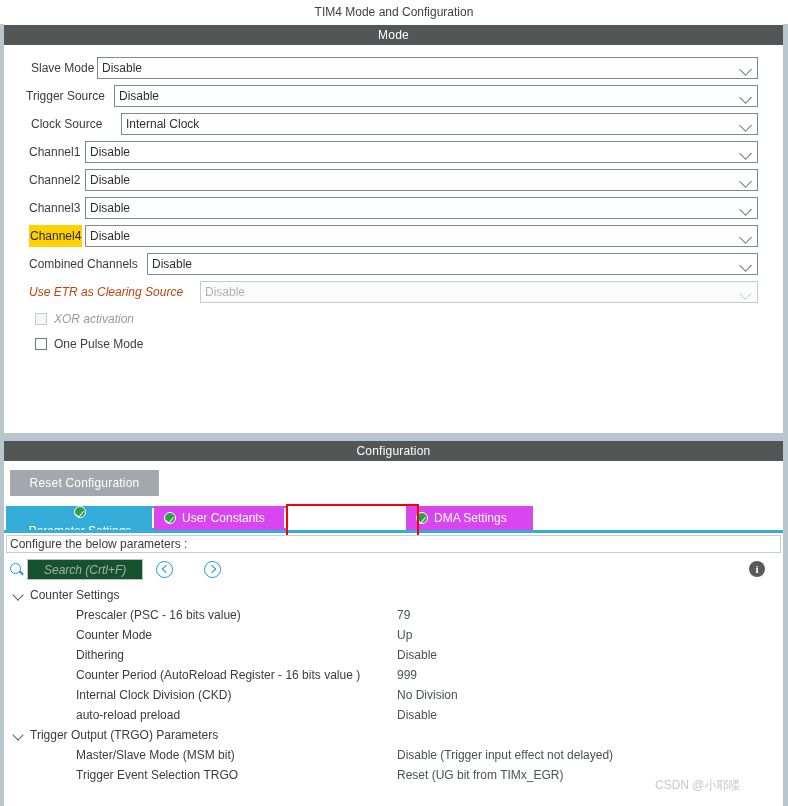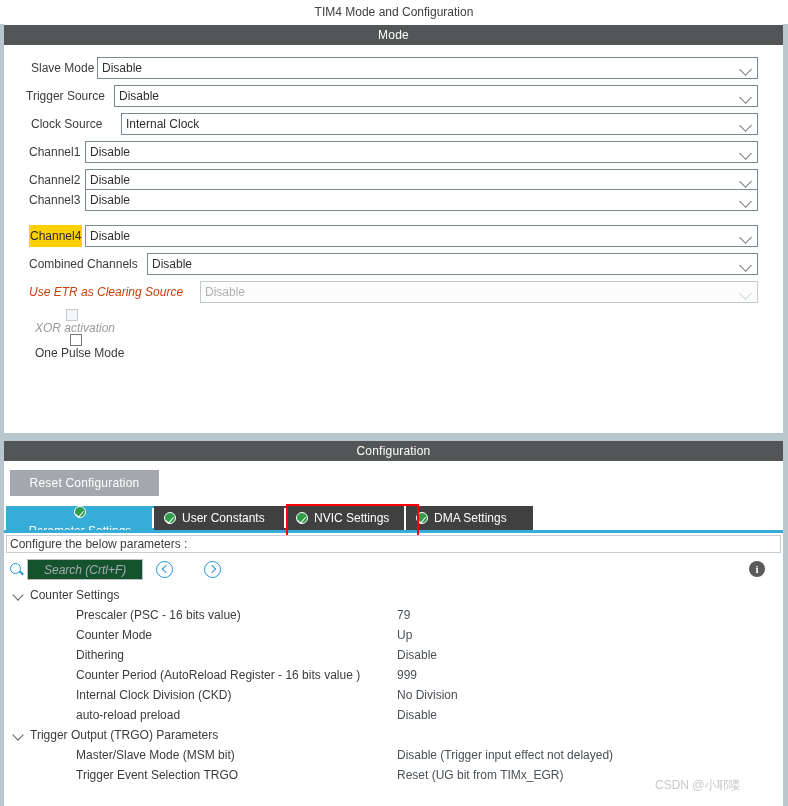--- a/index.html
+++ b/index.html
@@ -62,21 +62,21 @@
   }
   .chev::before {
     content: ""; position: absolute; left: 6px; top: 7px;
     width: 8px; height: 8px;
     border-left: 1.6px solid #6a7277; border-bottom: 1.6px solid #6a7277;
     transform: rotate(-45deg);
   }
   .combo.dim .chev::before { border-color: #cdd3d7; }
 
   
-  .cbrow { position: absolute; height: 20px; display: flex; align-items: center; flex-direction: column; }
+  .cbrow { position: absolute; height: 20px; display: flex; align-items: center; }
   .cbox {
     width: 12px; height: 12px; border: 1px solid #6f7a80; background: #ffffff;
     flex: none; margin-right: 7px;
   }
   .cbox.dim { border-color: #c5cbcf; background: #f5f6f7; }
   .cblabel { font-size: 12px; color: #3c3c3c; white-space: nowrap; }
   .cblabel.dim { color: #9a9a9a; font-style: italic; }
 
   
   .cfg-panel {
@@ -91,21 +91,21 @@
     letter-spacing: .2px;
   }
 
   .tabstrip {
     position: absolute; left: 4px; top: 506px; width: 779px; height: 24px;
     background: #ffffff;
   }
   .tab {
     position: absolute; top: 0; height: 24px;
     display: flex; align-items: center; padding: 0 10px;
-    font-size: 12px; color: #ffffff; background: #404040;
+    font-size: 12px; color: #ffffff; background: #d946ef;
     white-space: nowrap; gap: 6px;
   }
   .tab.active { background: #36acd8; color: #ffffff; }
   .tabsep { position:absolute; top:2px; width:2px; height:20px; background:#ffffff; }
   .tab-underline {
     position: absolute; left: 4px; top: 530px; width: 779px; height: 3px;
     background: #36acd8;
   }
   .tick {
     width: 12px; height: 12px; border-radius: 50%;
@@ -240,21 +240,21 @@
             <div class="chev"></div>
           </div>
         </div>
         <div class="row" style="top: 123px; left: 0px; width: 779px;">
           <div class="row-label" style="left: 24px;">Channel2</div>
           <div class="combo" style="left: 80px; width: 673px;">
             <div class="combo-val">Disable</div>
             <div class="chev"></div>
           </div>
         </div>
-        <div class="row" style="top: 143px; left: 0px; width: 779px;">
+        <div class="row" style="top: 151px; left: 0px; width: 779px;">
           <div class="row-label" style="left: 24px;">Channel3</div>
           <div class="combo" style="left: 80px; width: 673px;">
             <div class="combo-val">Disable</div>
             <div class="chev"></div>
           </div>
         </div>
         <div class="row" style="top: 179px; left: 0px; width: 779px;">
           <div class="row-label hl" style="left: 24px;">Channel4</div>
           <div class="combo" style="left: 80px; width: 673px;">
             <div class="combo-val">Disable</div>
@@ -299,24 +299,20 @@
   <div class="tabstrip" id="tabstrip">
       <div class="tab active" style="left: 2px; width: 148px; flex-direction: column;">
         <span class="tick"></span>
         <span>Parameter Settings</span>
       </div>
       <div class="tab" style="left: 150px; width: 132px;">
         <span class="tick"></span>
         <span>User Constants</span>
       </div>
       <div class="tabsep" style="left: 148px;"></div>
-      <div class="tab" style="left: 282px; width: 118px;">
-        <span class="tick"></span>
-        <span>NVIC Settings</span>
-      </div>
       <div class="tabsep" style="left: 280px;"></div>
       <div class="tab" style="left: 402px; width: 127px;">
         <span class="tick"></span>
         <span>DMA Settings</span>
       </div>
       <div class="tabsep" style="left: 400px;"></div>
     </div>
   <div class="tab-underline"></div>
   <div class="red-box"></div>
 

